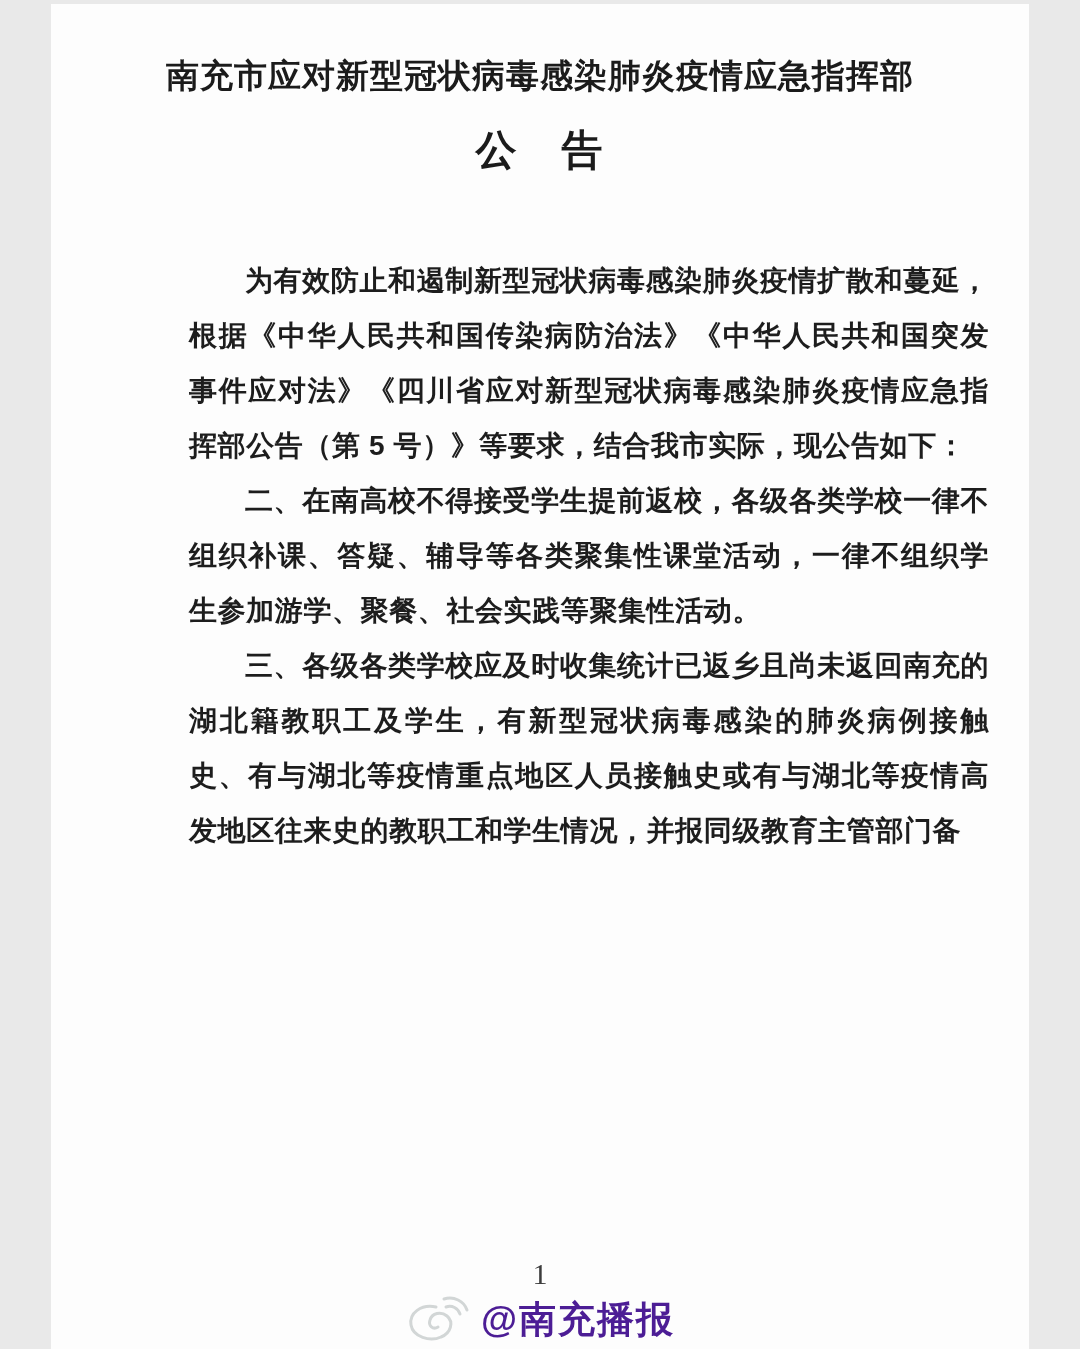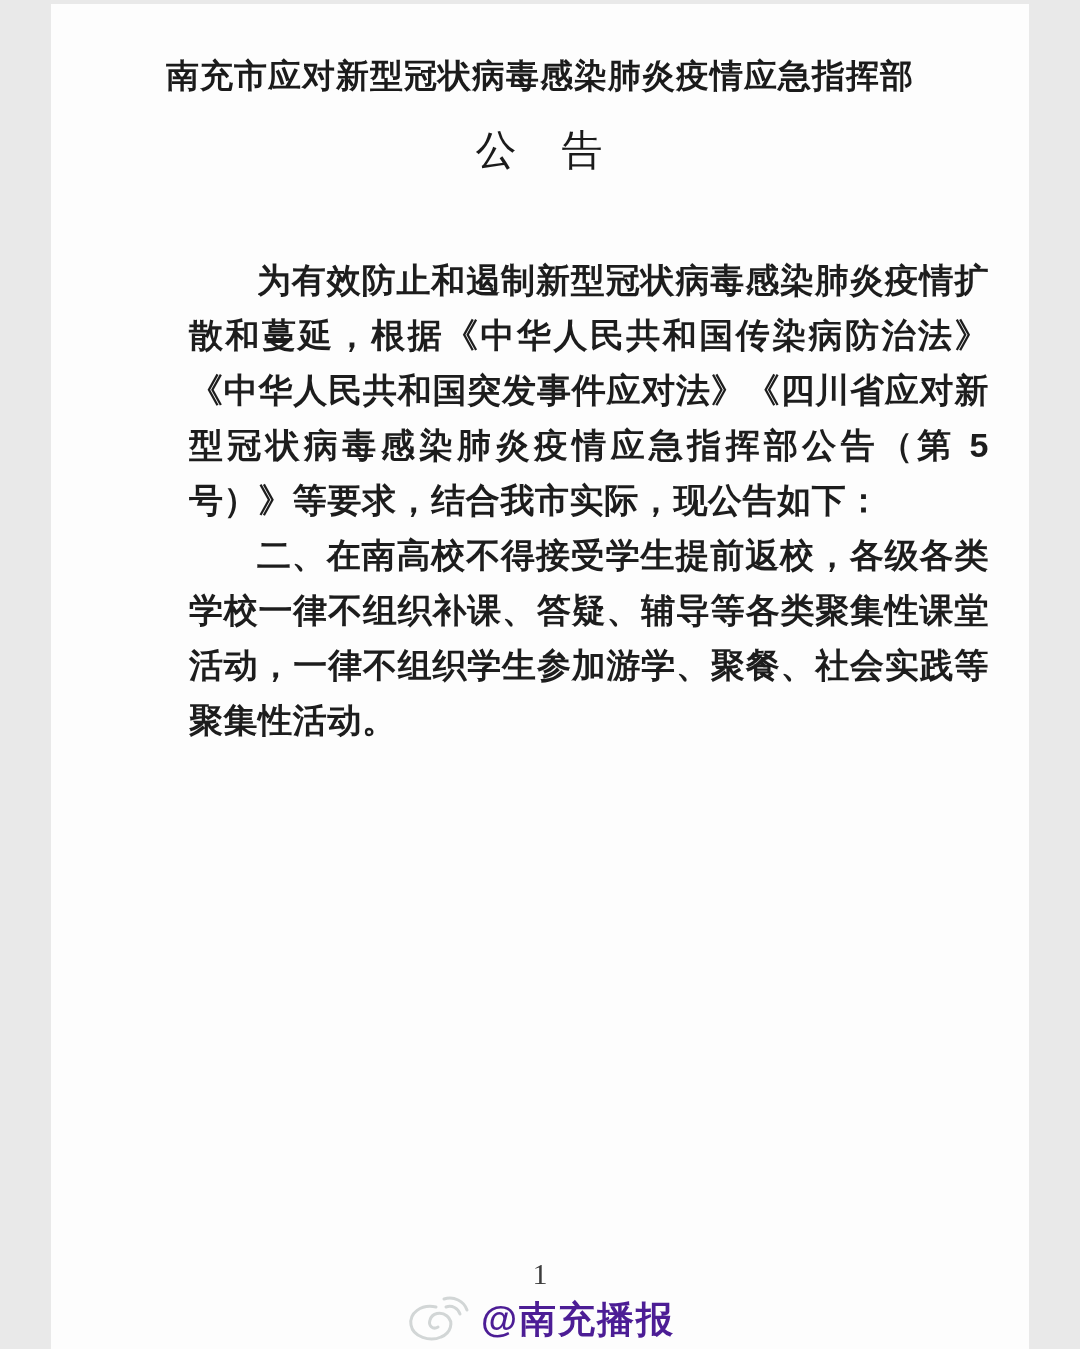--- a/index.html
+++ b/index.html
@@ -19,38 +19,38 @@
     padding-top: 50px;
     font-size: 33px;
     font-weight: bold;
     letter-spacing: 1px;
     line-height: 44px;
     color: #1b1b1b;
   }
   .doc-type {
     margin-top: 26px;
     font-size: 41px;
-    font-weight: normal;
+    font-weight: bold;
     letter-spacing: 2px;
     line-height: 52px;
     color: #1b1b1b;
   }
   .doc-issue-no {
     margin-top: 11px;
     font-size: 33px;
     font-weight: bold;
     line-height: 44px;
     color: #1b1b1b;
   }
   .doc-body {
     margin: 77px 132px 0 138px;
     width: 800px;
   }
   .doc-body p {
-    font-size: 34px;
+    font-size: 28px;
     font-weight: bold;
     line-height: 55px;
     letter-spacing: 0.6px;
     text-align: justify;
     text-align-last: left;
     text-indent: 2em;
     color: #1d1d1d;
   }
   .page-number {
     position: absolute;
@@ -91,20 +91,21 @@
     <div class="doc-type">公　告</div>
   </div>
 
   <div class="doc-body">
 
       <p>为有效防止和遏制新型冠状病毒感染肺炎疫情扩散和蔓延，根据《中华人民共和国传染病防治法》《中华人民共和国突发事件应对法》《四川省应对新型冠状病毒感染肺炎疫情应急指挥部公告（第 5 号）》等要求，结合我市实际，现公告如下：</p>
 
 
       <p>二、在南高校不得接受学生提前返校，各级各类学校一律不组织补课、答疑、辅导等各类聚集性课堂活动，一律不组织学生参加游学、聚餐、社会实践等聚集性活动。</p>
 
+      <p>三、各级各类学校应及时收集统计已返乡且尚未返回南充的湖北籍教职工及学生，有新型冠状病毒感染的肺炎病例接触史、有与湖北等疫情重点地区人员接触史或有与湖北等疫情高发地区往来史的教职工和学生情况，并报同级教育主管部门备</p>
     </div>
 
   <div class="page-number">1</div>
 
   <div class="watermark">
     <span class="watermark-icon">
       <svg width="66" height="52" viewBox="0 0 66 52" xmlns="http://www.w3.org/2000/svg">
         <g fill="none" stroke="#d2d6d6" stroke-width="3" stroke-linecap="round">
           <path d="M31 13 C16 10, 4 19, 6 31 C8 43, 25 48, 36 43 C46 39, 49 28, 42 22 C36 17, 27 19, 25 26 C23 32, 28 36, 33 33"></path>
           <path d="M41 13 C47 11, 53 14, 55 20"></path>

